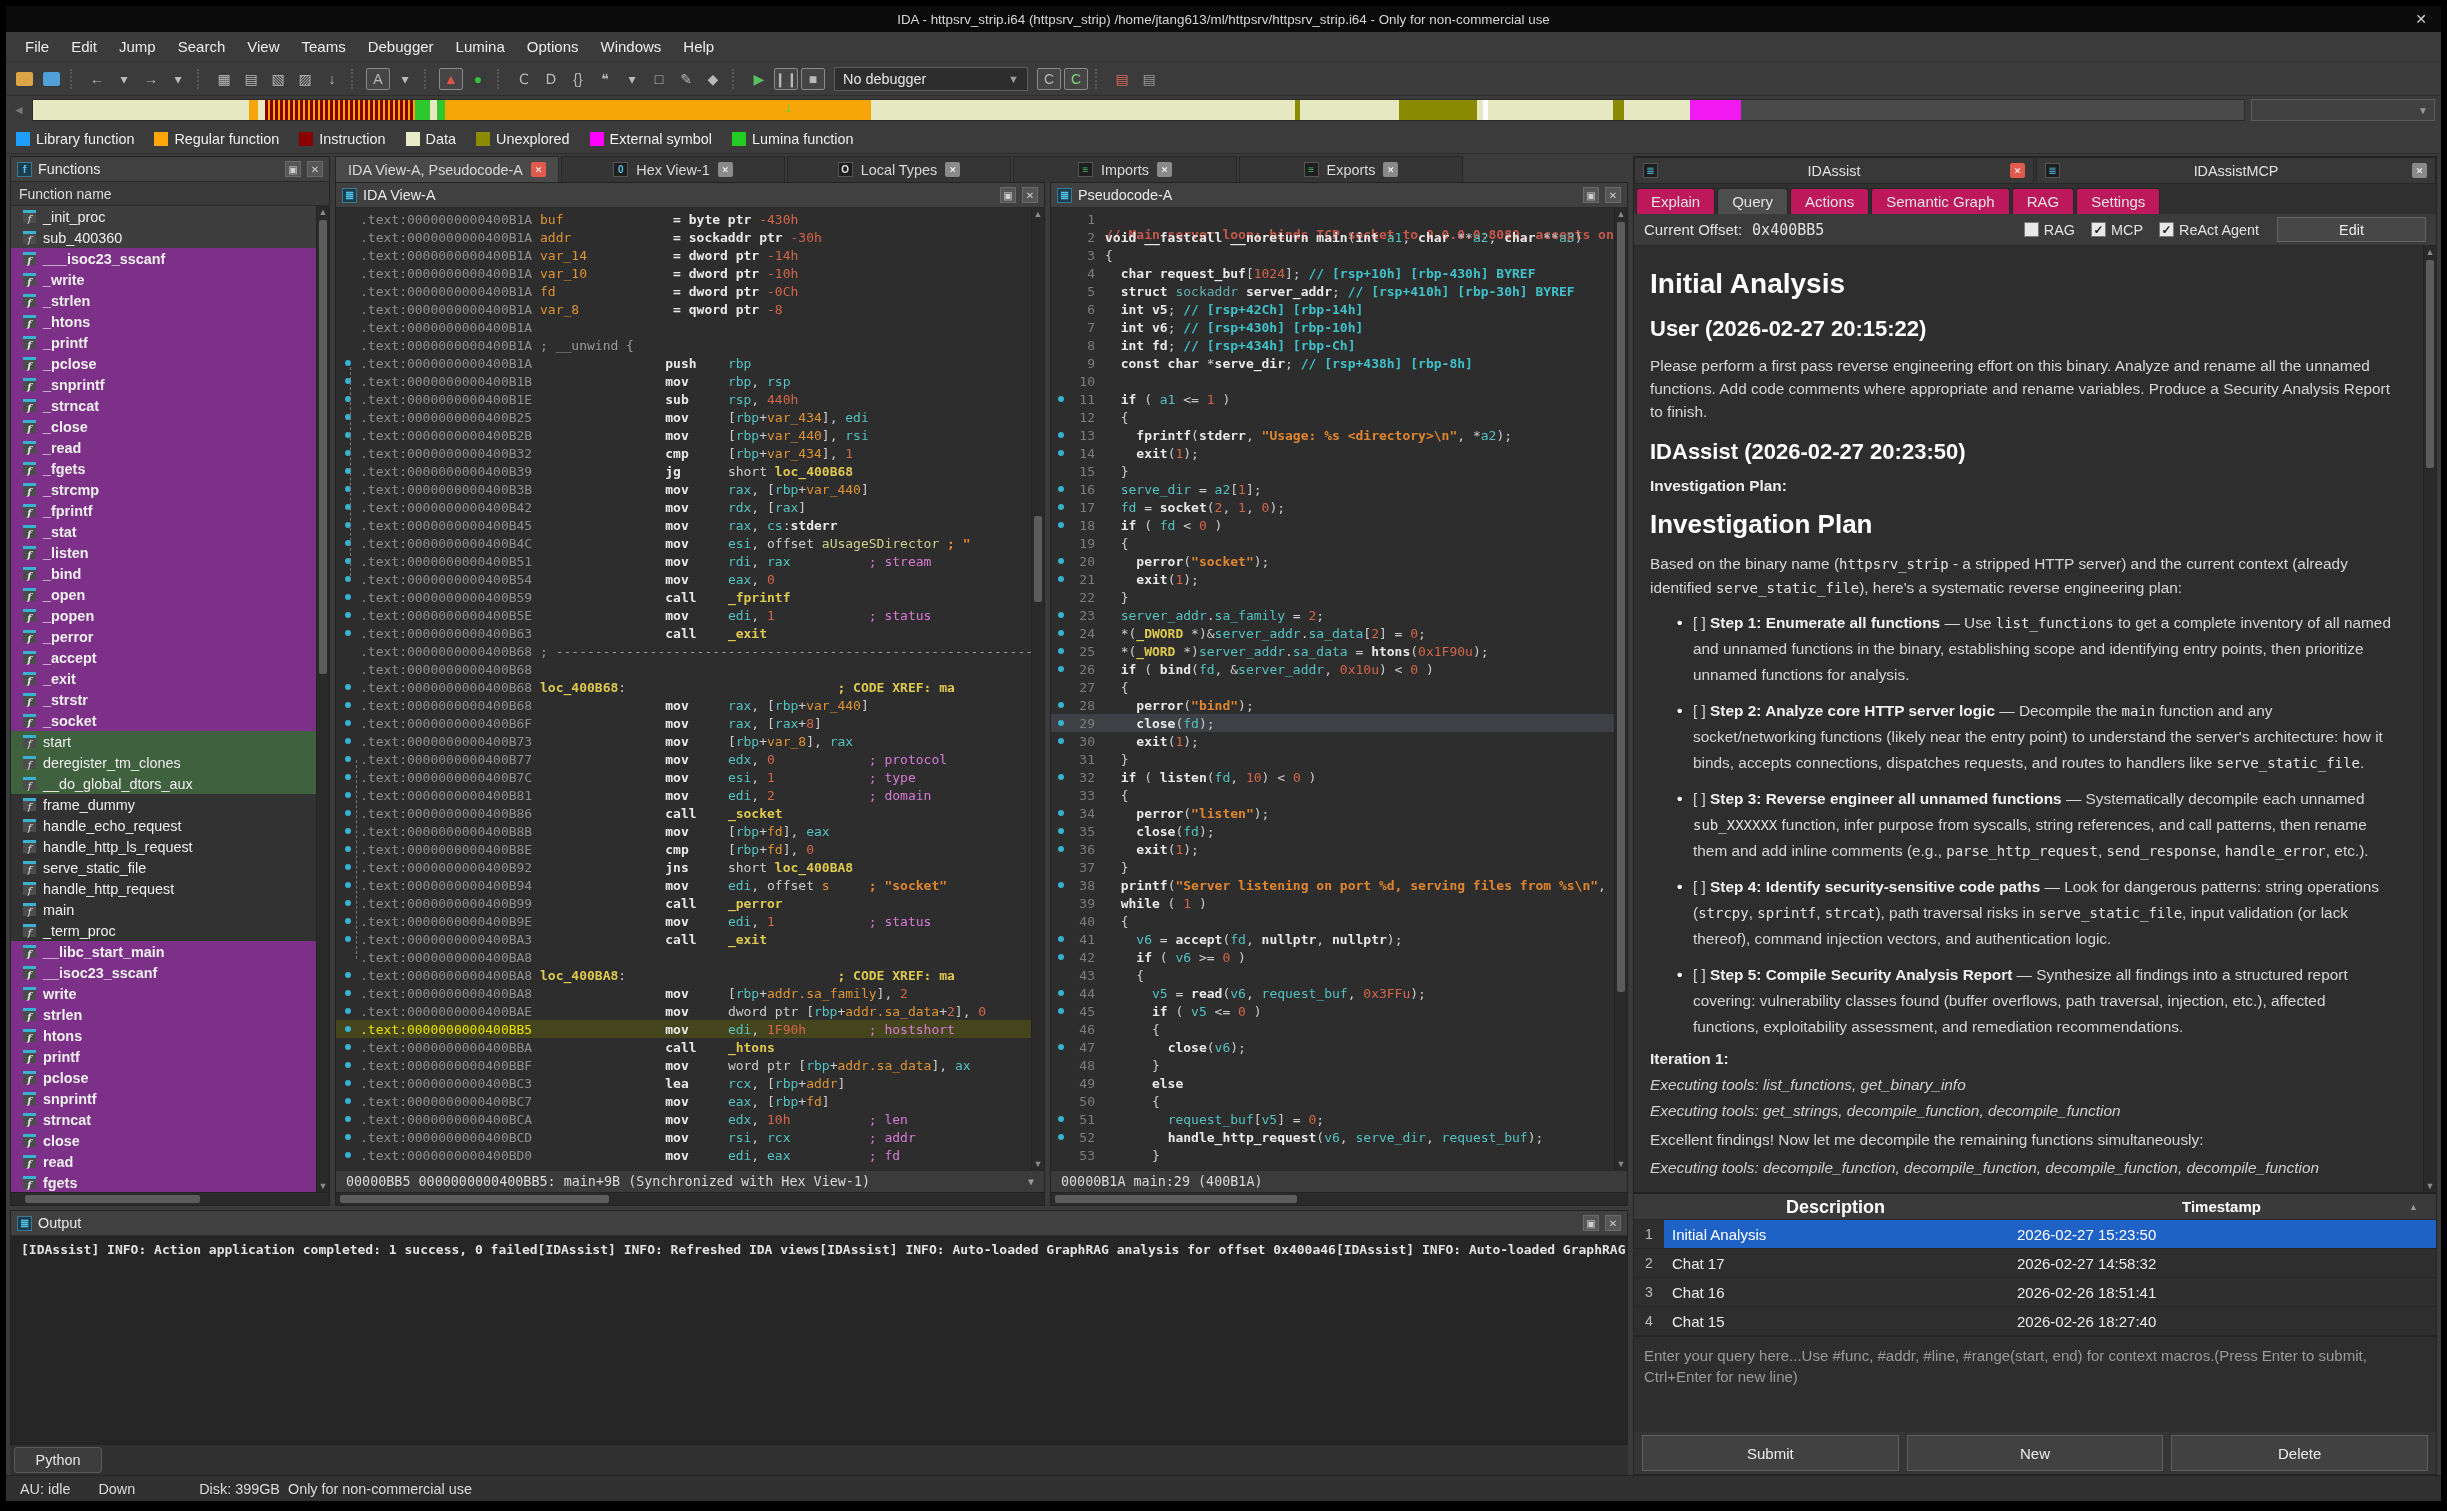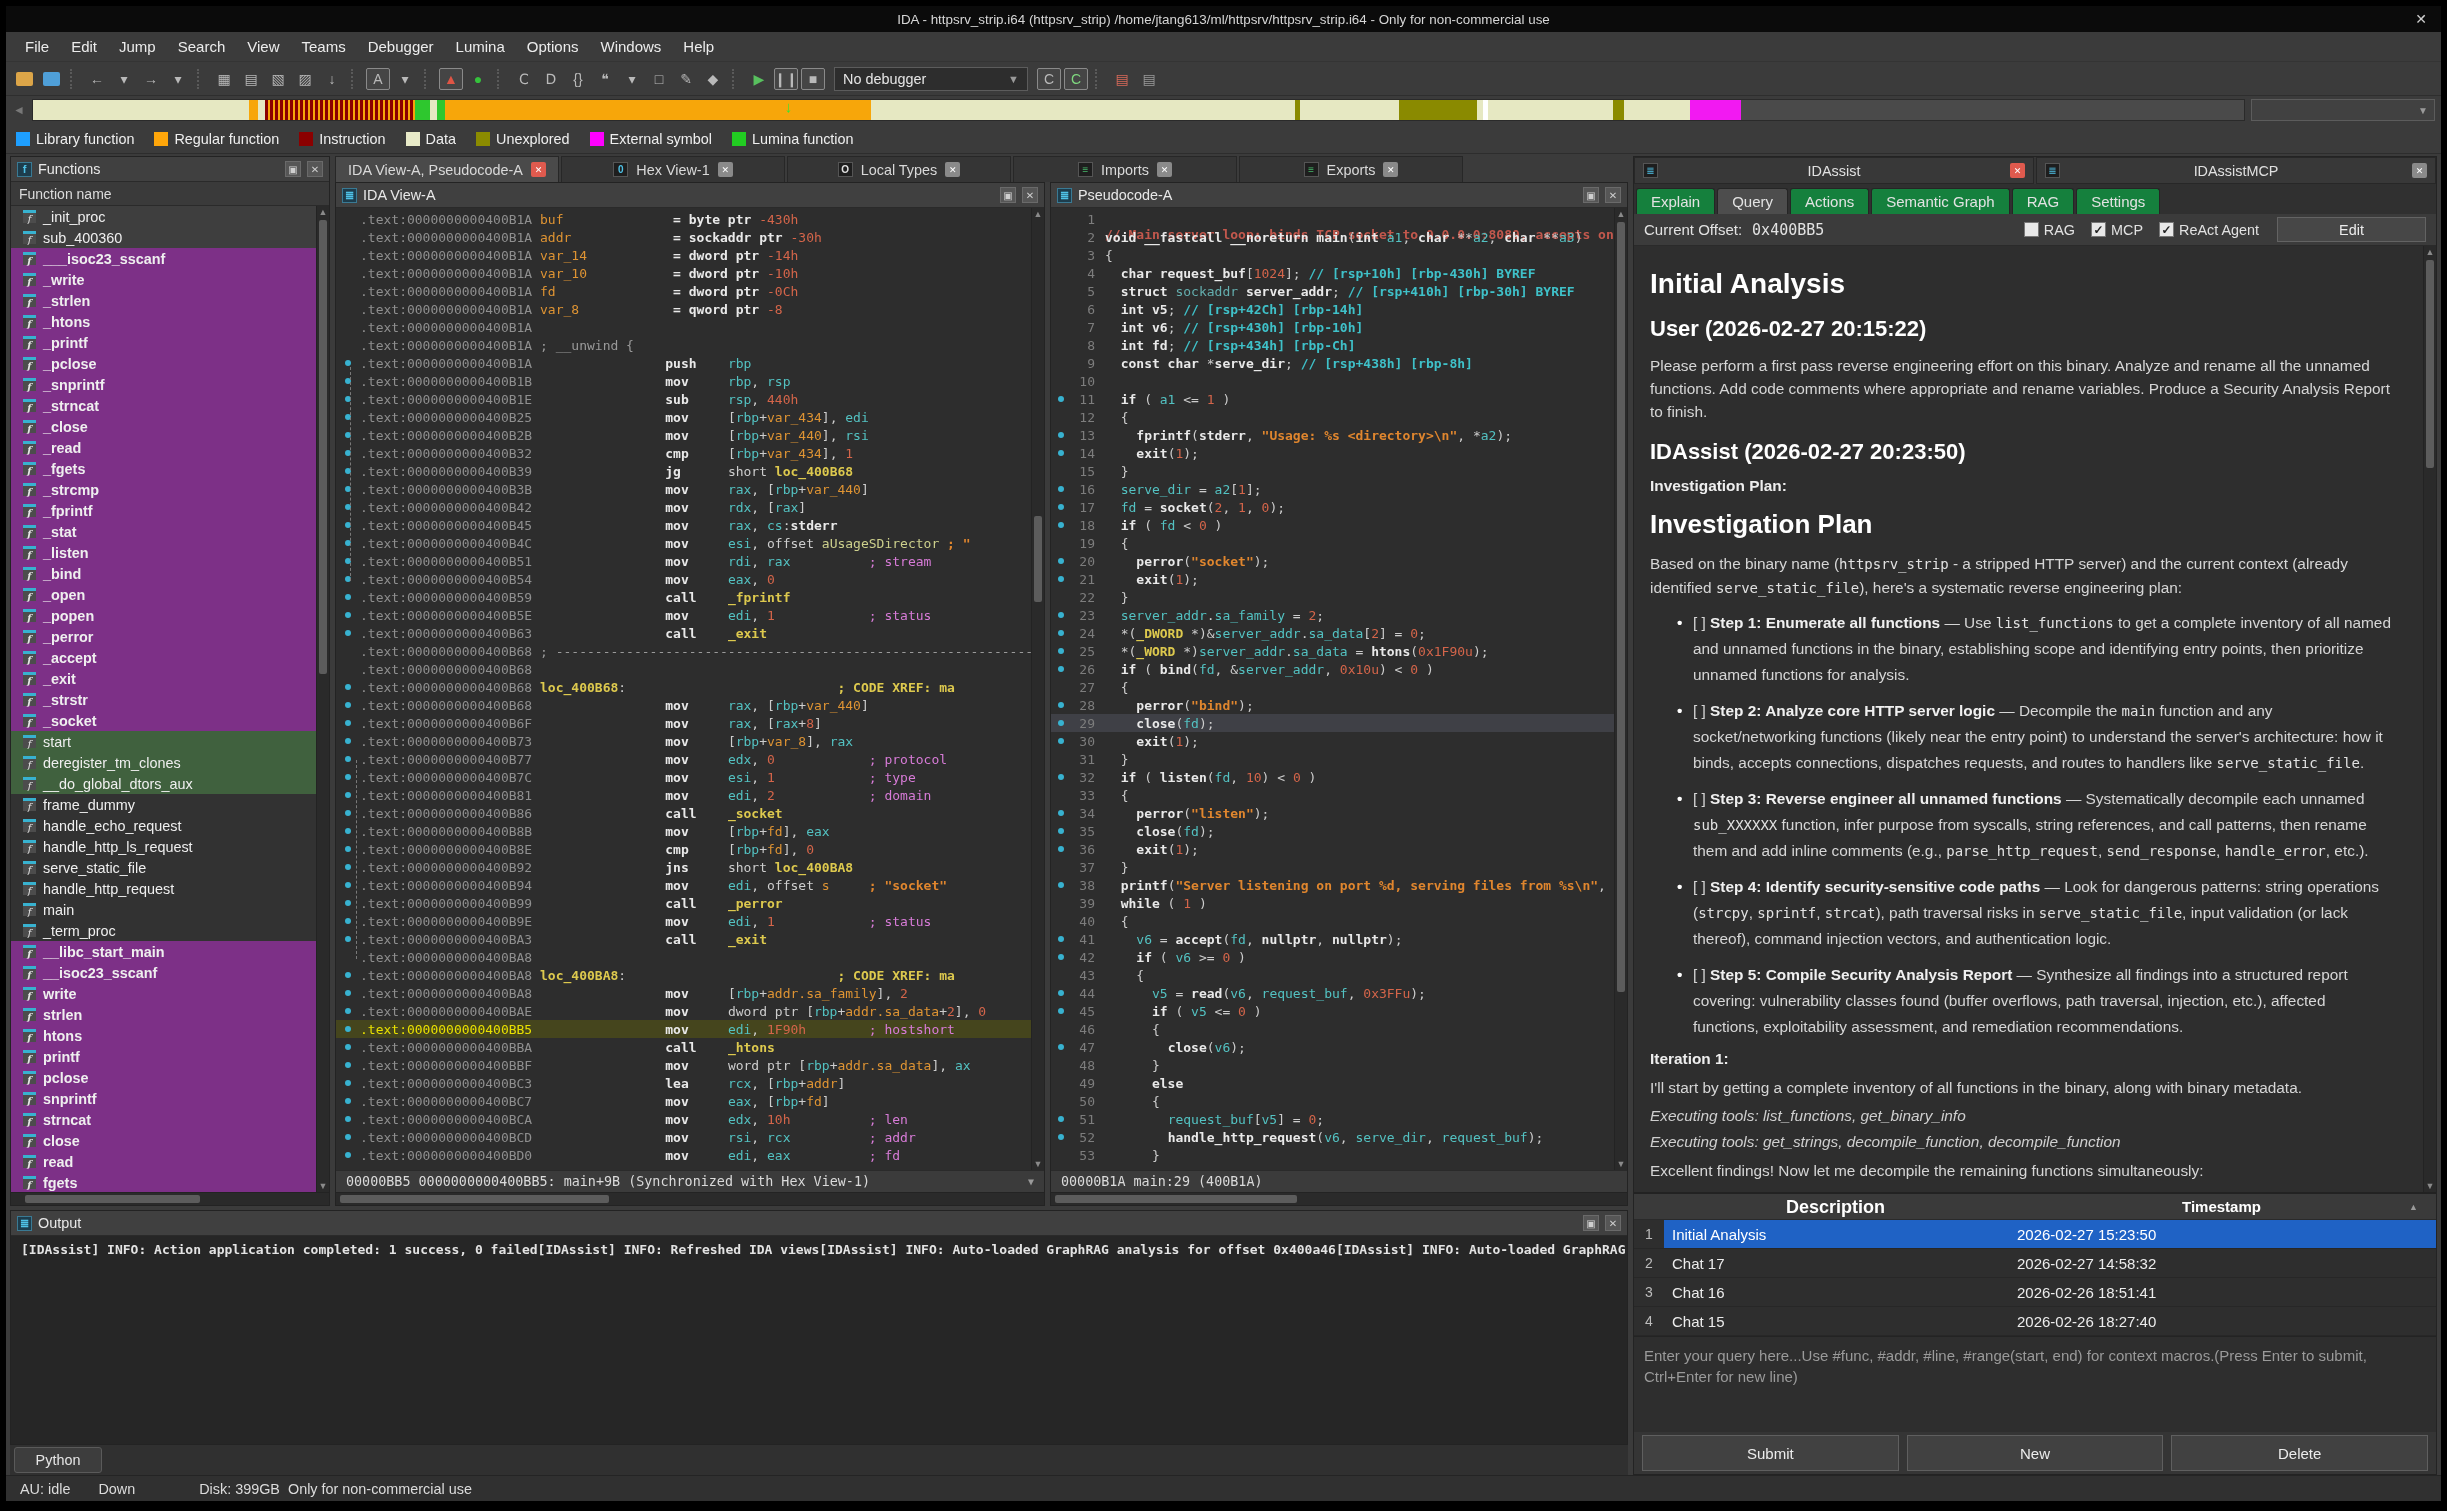--- a/index.html
+++ b/index.html
@@ -100,21 +100,21 @@
   .sg-t { color:#3fc1c9; font-weight:bold; }
   .sg-ty { color:#64aeae; }
   .sg-cm { color:#c3584d; font-weight:bold;margin-top:30px; }
 
   
   .right-col { width:804px; flex:none; display:flex; flex-direction:column; background:#353535; border:1px solid #232323; }
   .ia-tabs { height:27px; display:flex; gap:2px; flex:none; }
   .ia-tab { flex:1; display:flex; align-items:center; padding:0 8px; gap:8px; background:#383838; border:1px solid #272727; color:#e0e0e0; font-size:14.4px; }
   .ia-tab .lbl { flex:1; text-align:center; }
   .ia-subtabs { height:30px; display:flex; align-items:flex-end; gap:2px; padding:2px 2px 0 2px; flex:none; background:#303030; }
-  .ia-subtab { padding:4px 14px; background:#15803d; border:1px solid #252525; border-bottom:none; color:#e2e2e2; font-size:15px; border-radius:3px 3px 0 0; }
+  .ia-subtab { padding:4px 14px; background:#be185d; border:1px solid #252525; border-bottom:none; color:#e2e2e2; font-size:15px; border-radius:3px 3px 0 0; }
   .ia-subtab.active { background:#4d4d4d; }
   .ia-offset { height:32px; display:flex; align-items:center; padding:0 10px; gap:10px; flex:none; background:#3b3b3b; border-bottom:1px solid #2a2a2a; color:#e2e2e2; font-size:15px; }
   .ia-offset .spacer { flex:1; }
   .cbx { display:flex; align-items:center; gap:5px; font-size:14.4px; color:#e2e2e2; }
   .cbx .box { width:15px; height:15px; background:#e8e8e8; border:1px solid #777; color:#222; font-size:12px; display:flex; align-items:center; justify-content:center; font-weight:bold; }
   .cbx .box.un { background:#e8e8e8; color:transparent; }
   .edit-btn { width:149px; height:25px; background:#474747; border:1px solid #636363; color:#ececec; font-size:14.4px; display:flex; align-items:center; justify-content:center; margin-left:8px; }
 
   .ia-content-wrap { flex:1; display:flex; min-height:0; background:#2e2e2e; }
   .ia-content { flex:1; overflow:hidden; padding:12px 16px 0 16px; color:#d6d6d6; }
@@ -759,21 +759,20 @@
             <h3>Investigation Plan</h3>
             <p><span>Based on the binary name (</span><span class="cseg">httpsrv_strip</span><span> - a stripped HTTP server) and the current context (already identified </span><span class="cseg">serve_static_file</span><span>), here's a systematic reverse engineering plan:</span></p>
             <ul class="ia-bullets">
               <li><span>[ ] </span><span class="bseg">Step 1: Enumerate all functions</span><span> — Use </span><span class="cseg">list_functions</span><span> to get a complete inventory of all named and unnamed functions in the binary, establishing scope and identifying entry points, then prioritize unnamed functions for analysis.</span></li>
               <li><span>[ ] </span><span class="bseg">Step 2: Analyze core HTTP server logic</span><span> — Decompile the </span><span class="cseg">main</span><span> function and any socket/networking functions (likely near the entry point) to understand the server's architecture: how it binds, accepts connections, dispatches requests, and routes to handlers like </span><span class="cseg">serve_static_file</span><span>.</span></li>
               <li><span>[ ] </span><span class="bseg">Step 3: Reverse engineer all unnamed functions</span><span> — Systematically decompile each unnamed </span><span class="cseg">sub_XXXXXX</span><span> function, infer purpose from syscalls, string references, and call patterns, then rename them and add inline comments (e.g., </span><span class="cseg">parse_http_request</span><span>, </span><span class="cseg">send_response</span><span>, </span><span class="cseg">handle_error</span><span>, etc.).</span></li>
               <li><span>[ ] </span><span class="bseg">Step 4: Identify security-sensitive code paths</span><span> — Look for dangerous patterns: string operations (</span><span class="cseg">strcpy</span><span>, </span><span class="cseg">sprintf</span><span>, </span><span class="cseg">strcat</span><span>), path traversal risks in </span><span class="cseg">serve_static_file</span><span>, input validation (or lack thereof), command injection vectors, and authentication logic.</span></li>
               <li><span>[ ] </span><span class="bseg">Step 5: Compile Security Analysis Report</span><span> — Synthesize all findings into a structured report covering: vulnerability classes found (buffer overflows, path traversal, injection, etc.), affected functions, exploitability assessment, and remediation recommendations.</span></li>
             </ul>
             <div class="blabel">Iteration 1:</div>
-            <p><span>I'll start by getting a complete inventory of all functions in the binary, along with binary metadata.</span></p>
             <div class="ital">Executing tools: list_functions, get_binary_info</div>
             <div class="ital">Executing tools: get_strings, decompile_function, decompile_function</div>
             <p><span>Excellent findings! Now let me decompile the remaining functions simultaneously:</span></p>
             <div class="ital">Executing tools: decompile_function, decompile_function, decompile_function, decompile_function</div>
           </div>
         <div class="vscroll">
           <span class="sarr" style="top:1px">▲</span>
           <div class="thumb" style="top:14px; height:22%"></div>
           <span class="sarr" style="bottom:1px">▼</span>
         </div>

